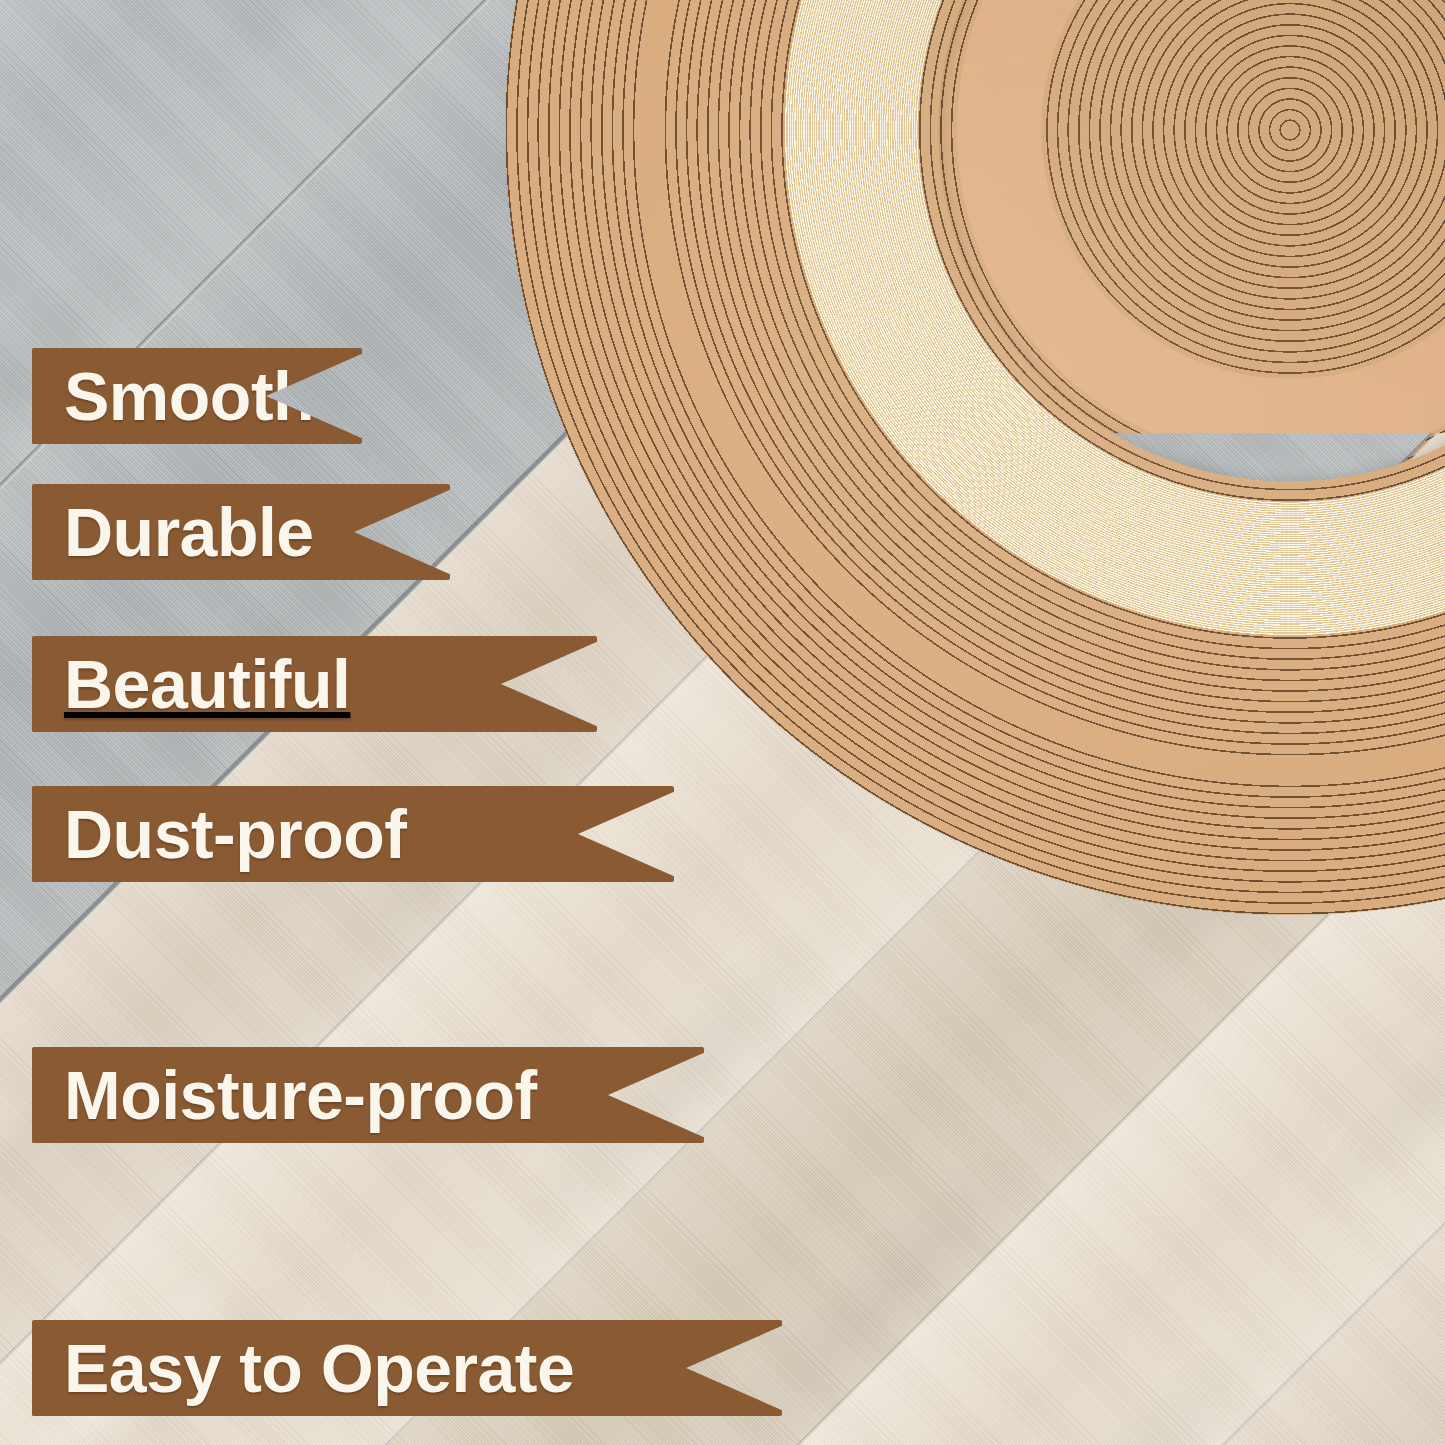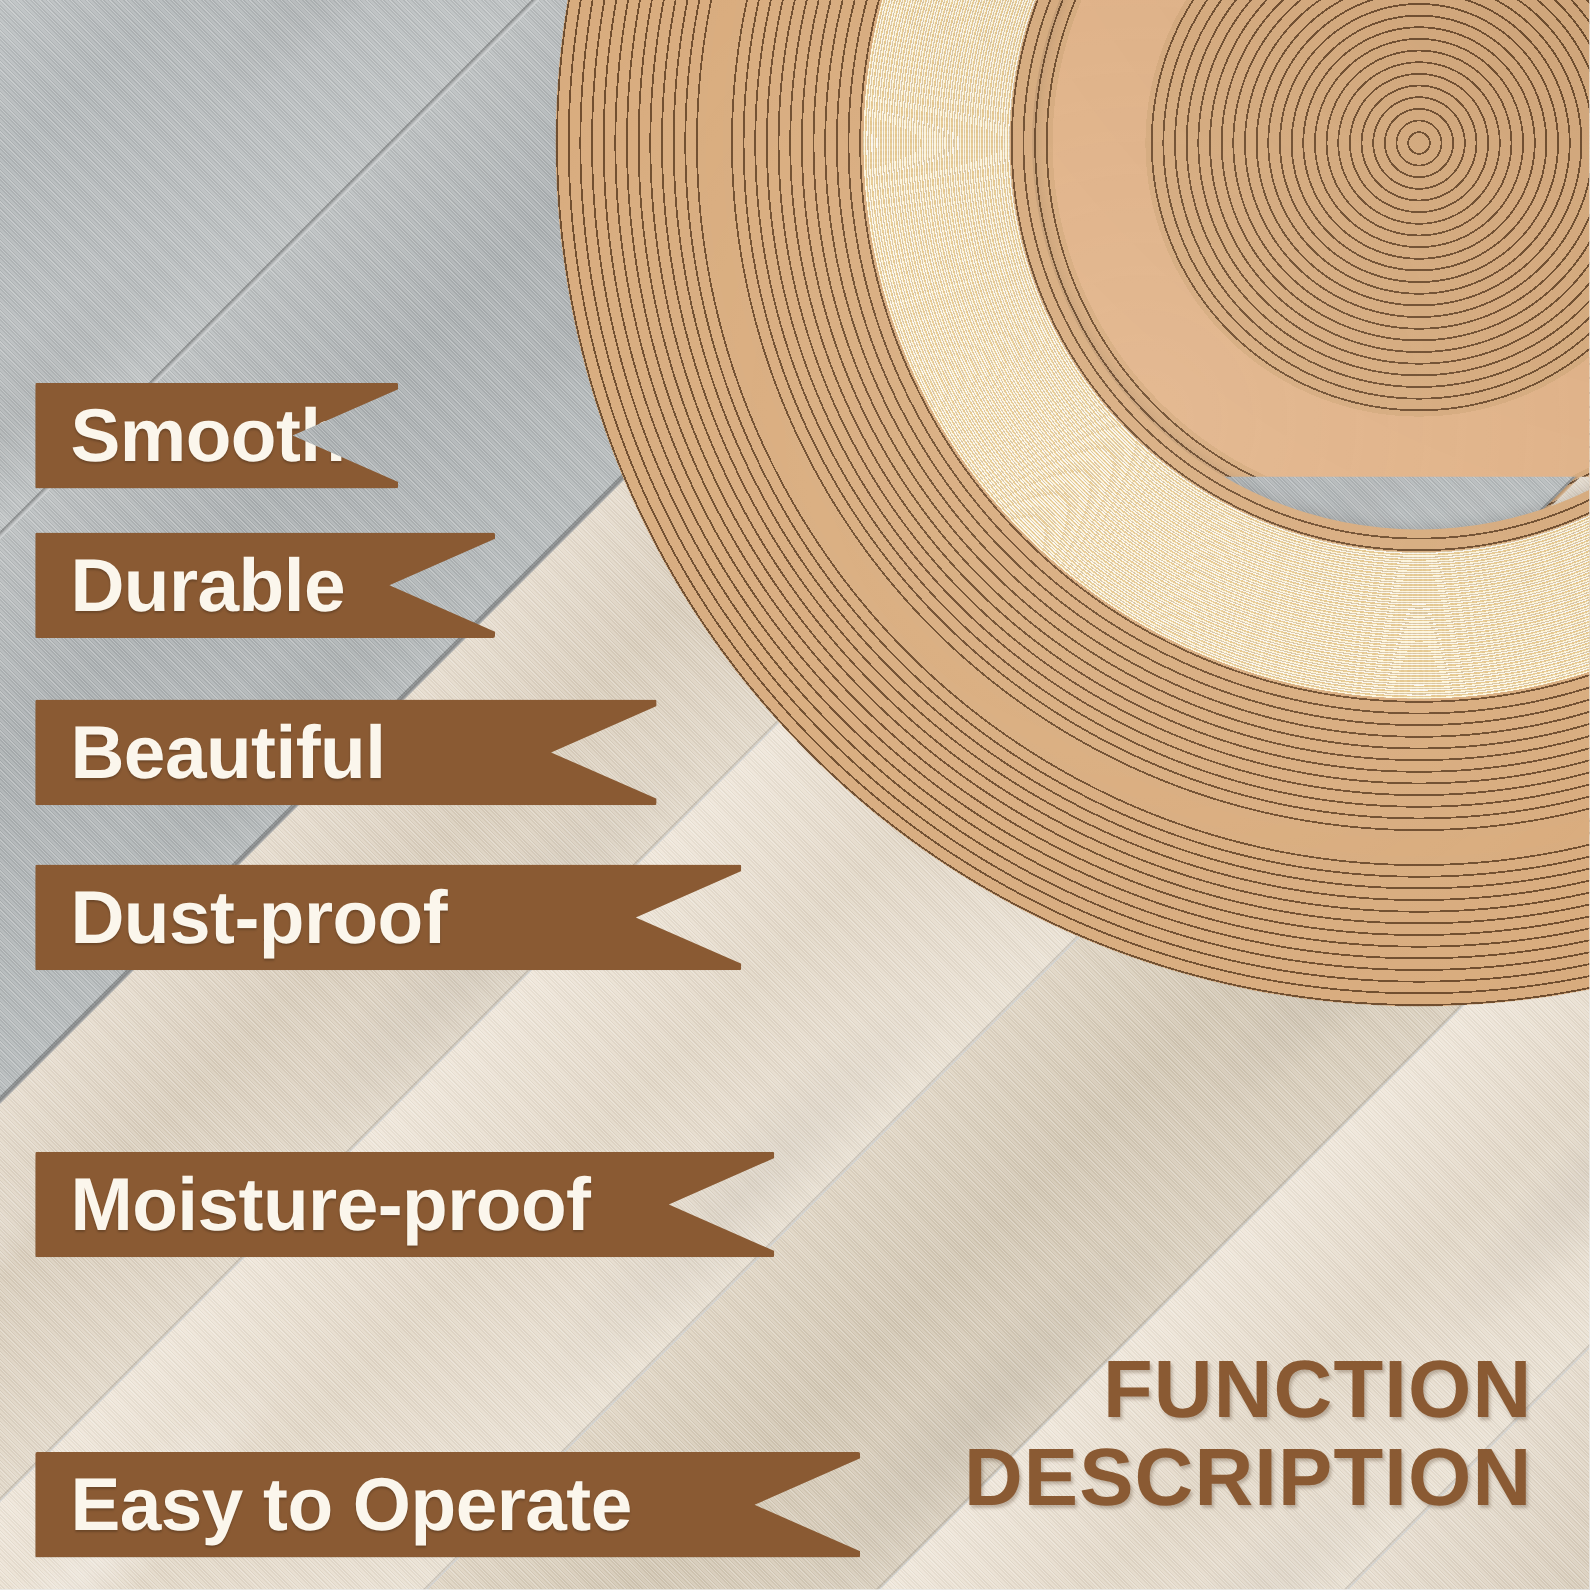--- a/index.html
+++ b/index.html
@@ -285,37 +285,33 @@
   <div class="banners">
 
     <div class="banner" style="top:348px;width:330px;">
       <span class="label">Smooth</span>
     </div>
 
     <div class="banner" style="top:484px;width:418px;">
       <span class="label">Durable</span>
     </div>
 
-    <div class="banner" style="top:636px;width:565px;">
+    <div class="banner" style="top:636px;width:565px;text-decoration:underline;">
       <span class="label">Beautiful</span>
     </div>
 
     <div class="banner" style="top:786px;width:642px;">
       <span class="label">Dust-proof</span>
     </div>
 
 
     <div class="banner" style="top:1047px;width:672px;">
       <span class="label">Moisture-proof</span>
     </div>
 
     <div class="banner" style="top:1320px;width:750px;">
       <span class="label">Easy to Operate</span>
     </div>
 
   </div>
 
-  <div class="fn-desc">
-    <div>FUNCTION</div>
-    <div>DESCRIPTION</div>
-  </div>
 
 </div>
 
 </body></html>

